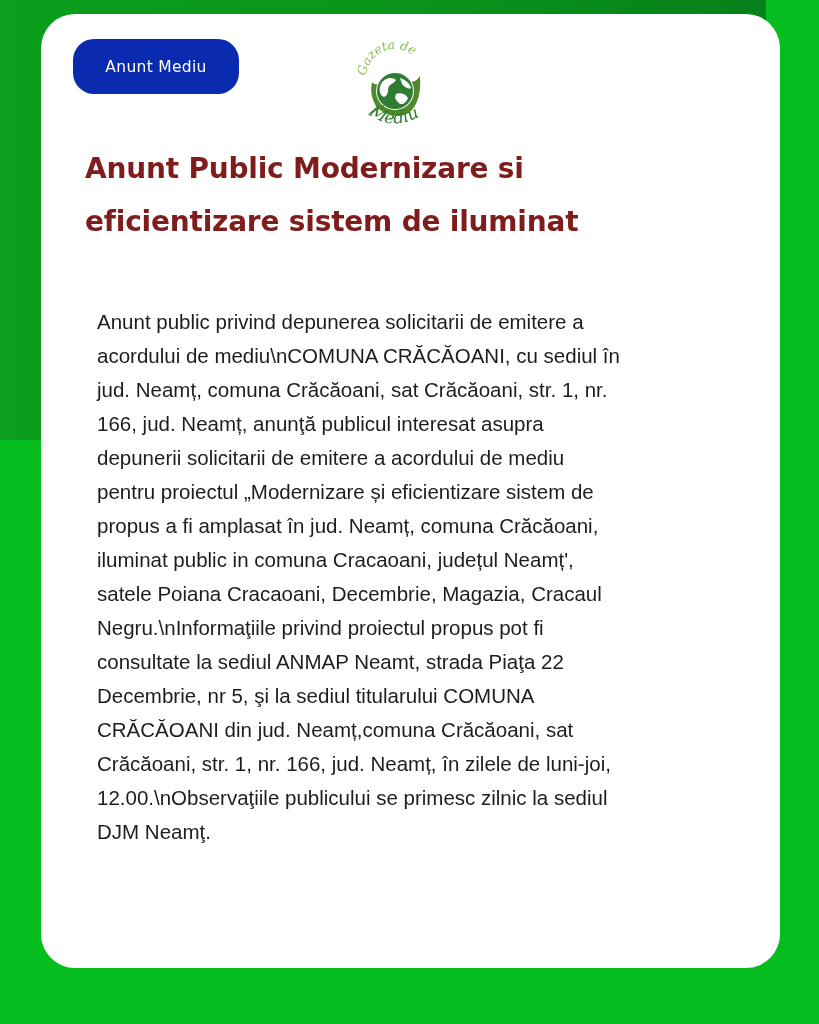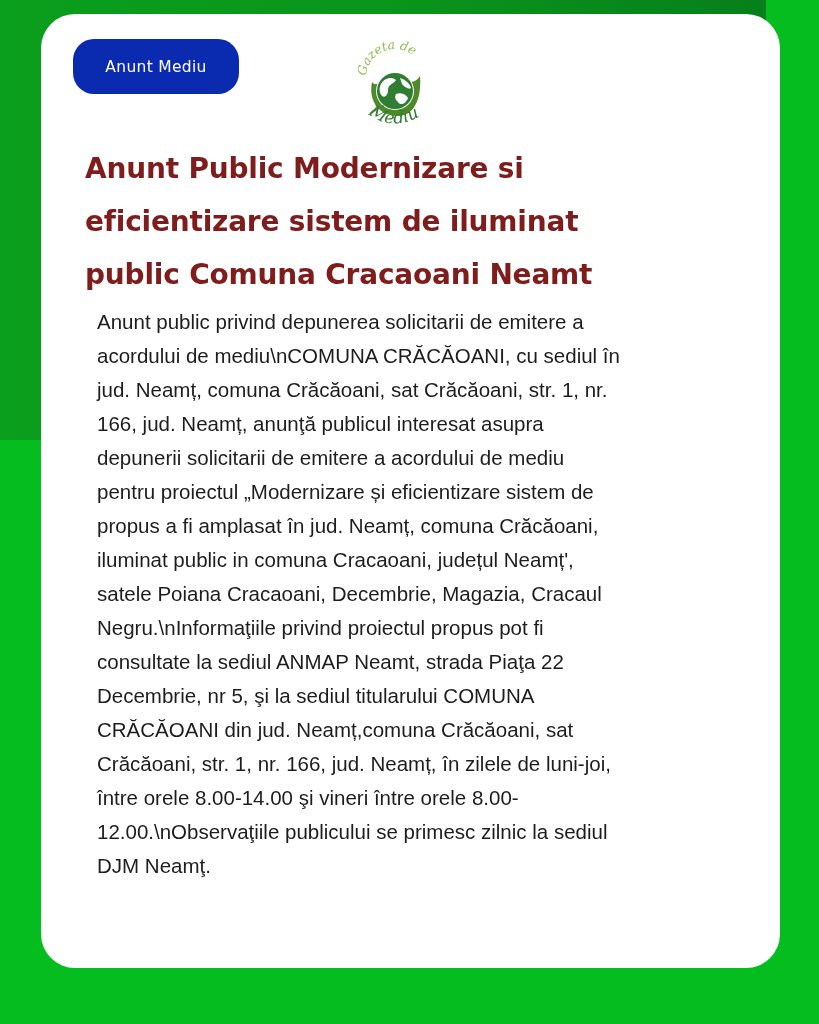--- a/index.html
+++ b/index.html
@@ -70,34 +70,32 @@
     <path d="M22,74 C26,70 30,68 36,66" stroke="#4f8a2a" stroke-width="2" fill="none"></path>
     <text font-family="DejaVu Serif, serif" font-size="17" fill="#2e7d32" font-style="italic">
       <textPath href="#arcBot" startOffset="6">Mediu</textPath>
     </text>
   </svg>
 </div>
 
 <h1 class="title">
   <span class="line">Anunt Public Modernizare si</span>
   <span class="line">eficientizare sistem de iluminat</span>
-  <span class="line">public Comuna Cracaoani Neamt</span>
 </h1>
 
 <p class="body-text">
   <span class="line">Anunt public privind depunerea solicitarii de emitere a</span>
   <span class="line">acordului de mediu\nCOMUNA CRĂCĂOANI, cu sediul în</span>
   <span class="line">jud. Neamț, comuna Crăcăoani, sat Crăcăoani, str. 1, nr.</span>
   <span class="line">166, jud. Neamț, anunţă publicul interesat asupra</span>
   <span class="line">depunerii solicitarii de emitere a acordului de mediu</span>
   <span class="line">pentru proiectul „Modernizare și eficientizare sistem de</span>
   <span class="line">propus a fi amplasat în jud. Neamț, comuna Crăcăoani,</span>
   <span class="line">iluminat public in comuna Cracaoani, județul Neamț',</span>
   <span class="line">satele Poiana Cracaoani, Decembrie, Magazia, Cracaul</span>
   <span class="line">Negru.\nInformaţiile privind proiectul propus pot fi</span>
   <span class="line">consultate la sediul ANMAP Neamt, strada Piaţa 22</span>
   <span class="line">Decembrie, nr 5, şi la sediul titularului COMUNA</span>
   <span class="line">CRĂCĂOANI din jud. Neamț,comuna Crăcăoani, sat</span>
   <span class="line">Crăcăoani, str. 1, nr. 166, jud. Neamț, în zilele de luni-joi,</span>
-  <span class="line">între orele 8.00-14.00 şi vineri între orele 8.00-</span>
   <span class="line">12.00.\nObservaţiile publicului se primesc zilnic la sediul</span>
   <span class="line">DJM Neamţ.</span>
 </p>
 
 </body></html>

